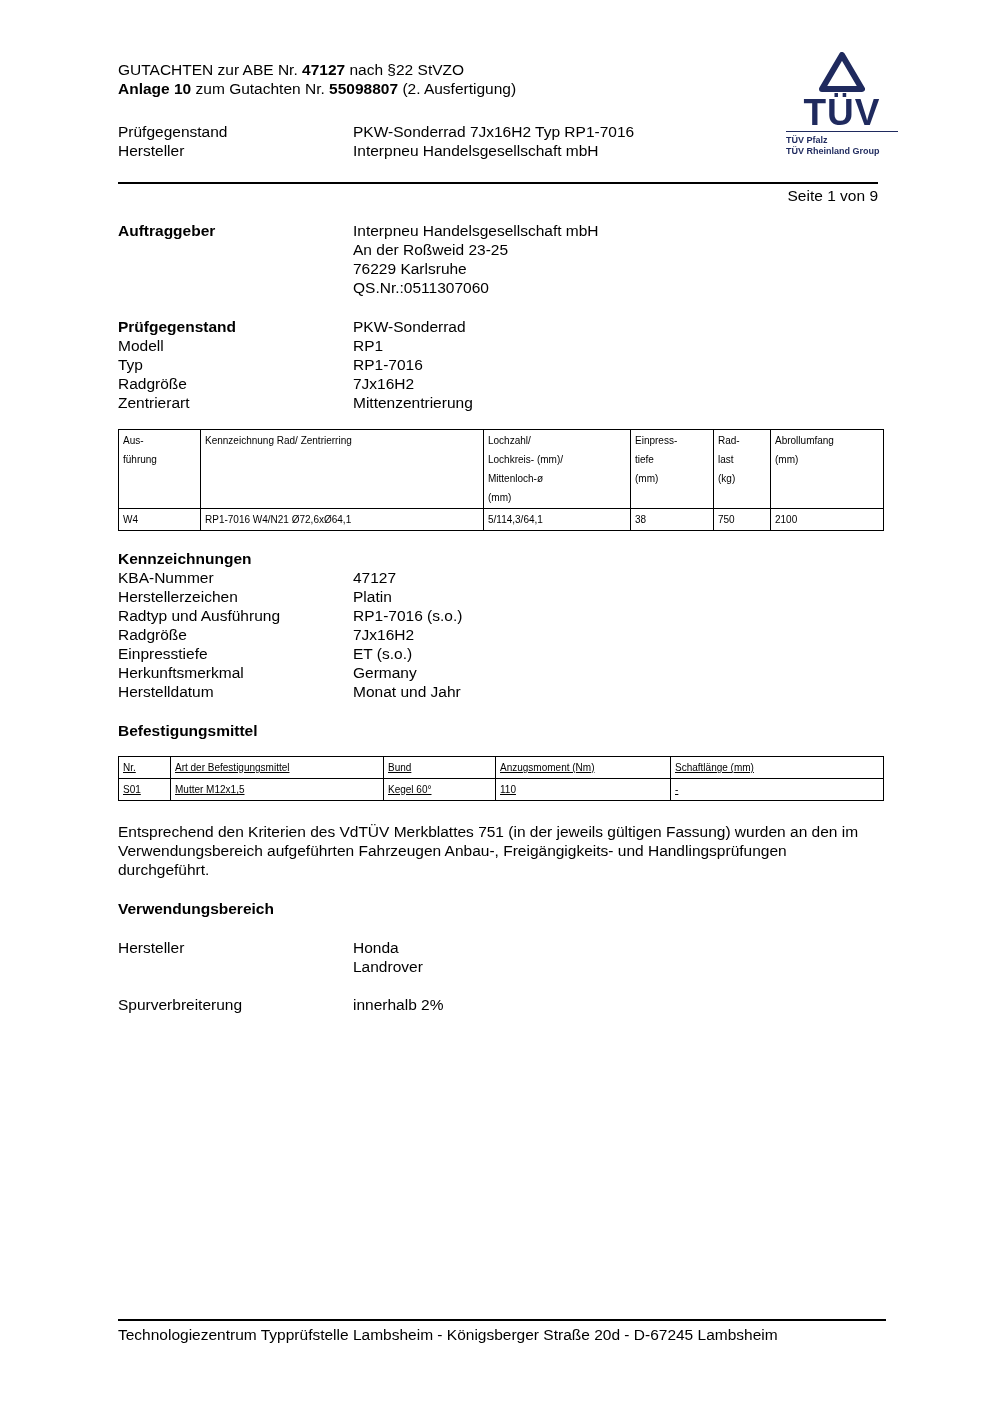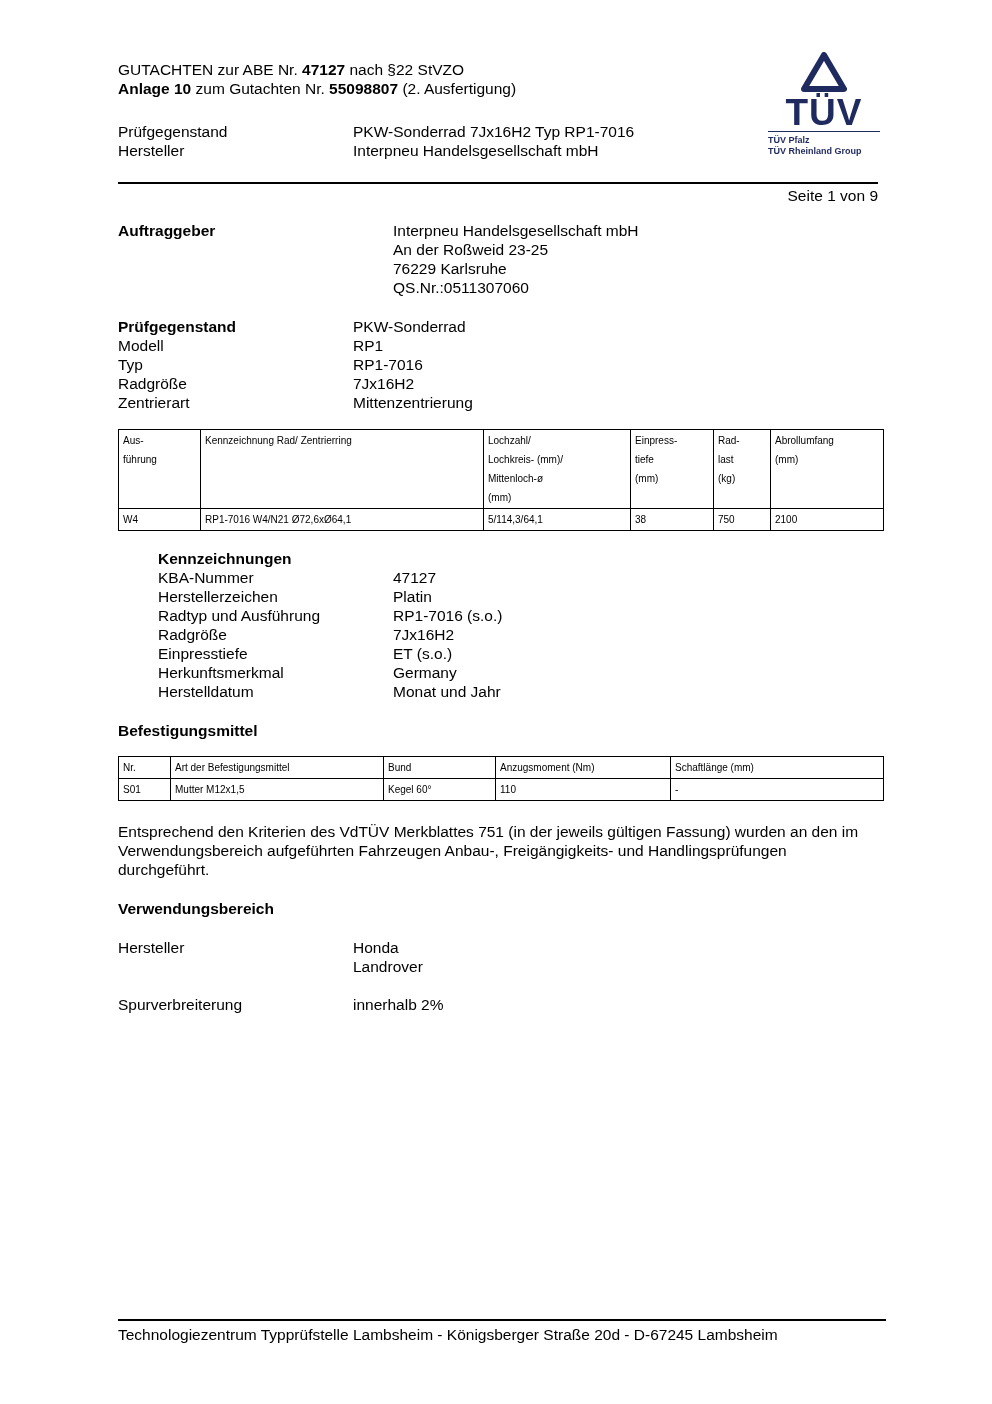--- a/index.html
+++ b/index.html
@@ -29,23 +29,23 @@
   .kv-value { flex: 1 1 auto; }
 
   .rule {
     border: none;
     border-top: 2px solid #000;
     margin: 22px 0 0 0;
     height: 0;
   }
   .page-num { text-align: right; margin-top: 2px; }
 
-  .sec-client   { margin-top: 16px; gap: 40px; }
+  .sec-client   { margin-top: 16px; }
   .sec-object   { margin-top: 20px; }
-  .sec-markings { margin-top: 18px; margin-left: 40px; }
+  .sec-markings { margin-top: 18px; }
   .sec-title    { font-weight: bold; }
   .sec-fast     { margin-top: 20px; }
   .sec-tests    { margin-top: 21px; }
   .sec-usage    { margin-top: 20px; }
   .tests-par    { margin-top: 18px; max-width: 760px; }
   .usage-kv     { margin-top: 20px; }
   .usage-kv2    { margin-top: 19px; }
 
   table.doc {
     border-collapse: collapse;
@@ -57,27 +57,27 @@
     border: 1px solid #000;
     padding: 1px 4px;
     text-align: left;
     vertical-align: top;
     font-weight: normal;
     font-size: 10px;
     line-height: 19px;
     overflow: hidden;
   }
   table.doc th { white-space: pre-line; }
-  table.fast { margin-top: 16px; }
+  table.fast { margin-top: 16px; text-decoration: underline; }
 
   
   .logo {
     position: absolute;
     top: 52px;
-    right: 112px;
+    right: 94px;
     width: 112px;
     color: var(--logo-navy, #1f2a5e);
     text-align: center;
   }
   .logo svg { display: block; margin: 0 auto; }
   .logo-word {
     font-size: 37px;
     line-height: 36px;
     font-weight: bold;
     letter-spacing: 1px;

